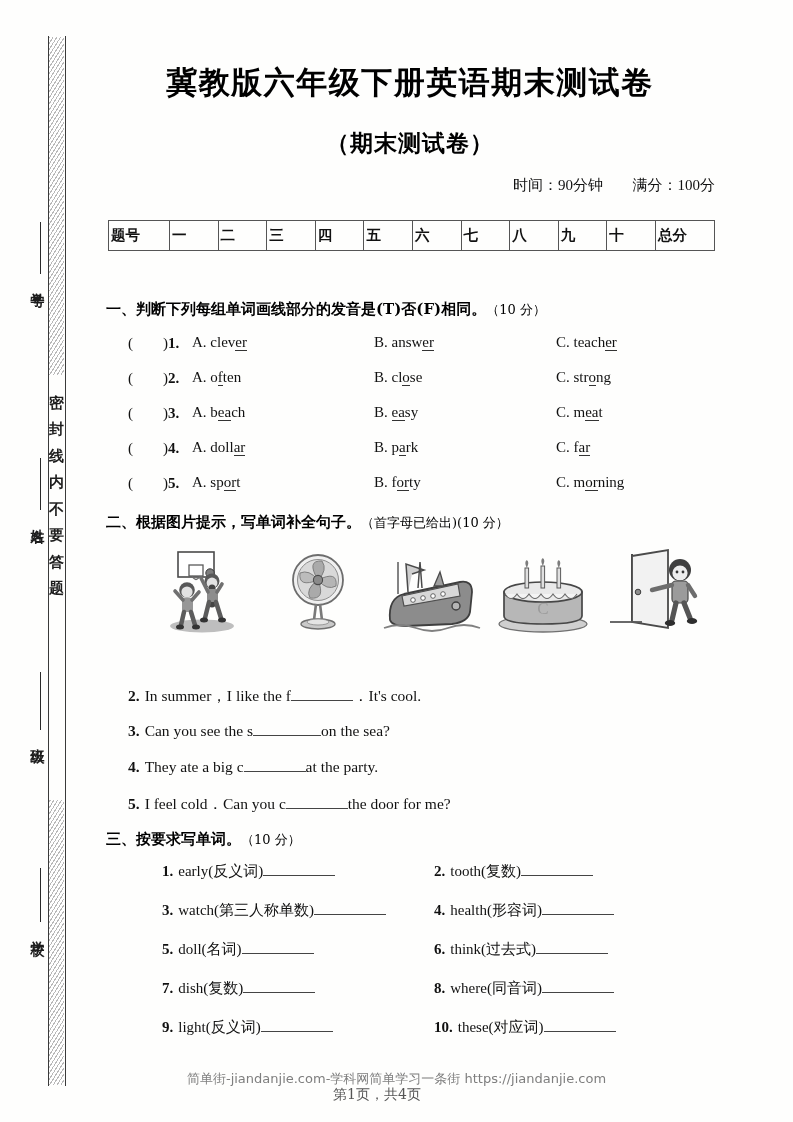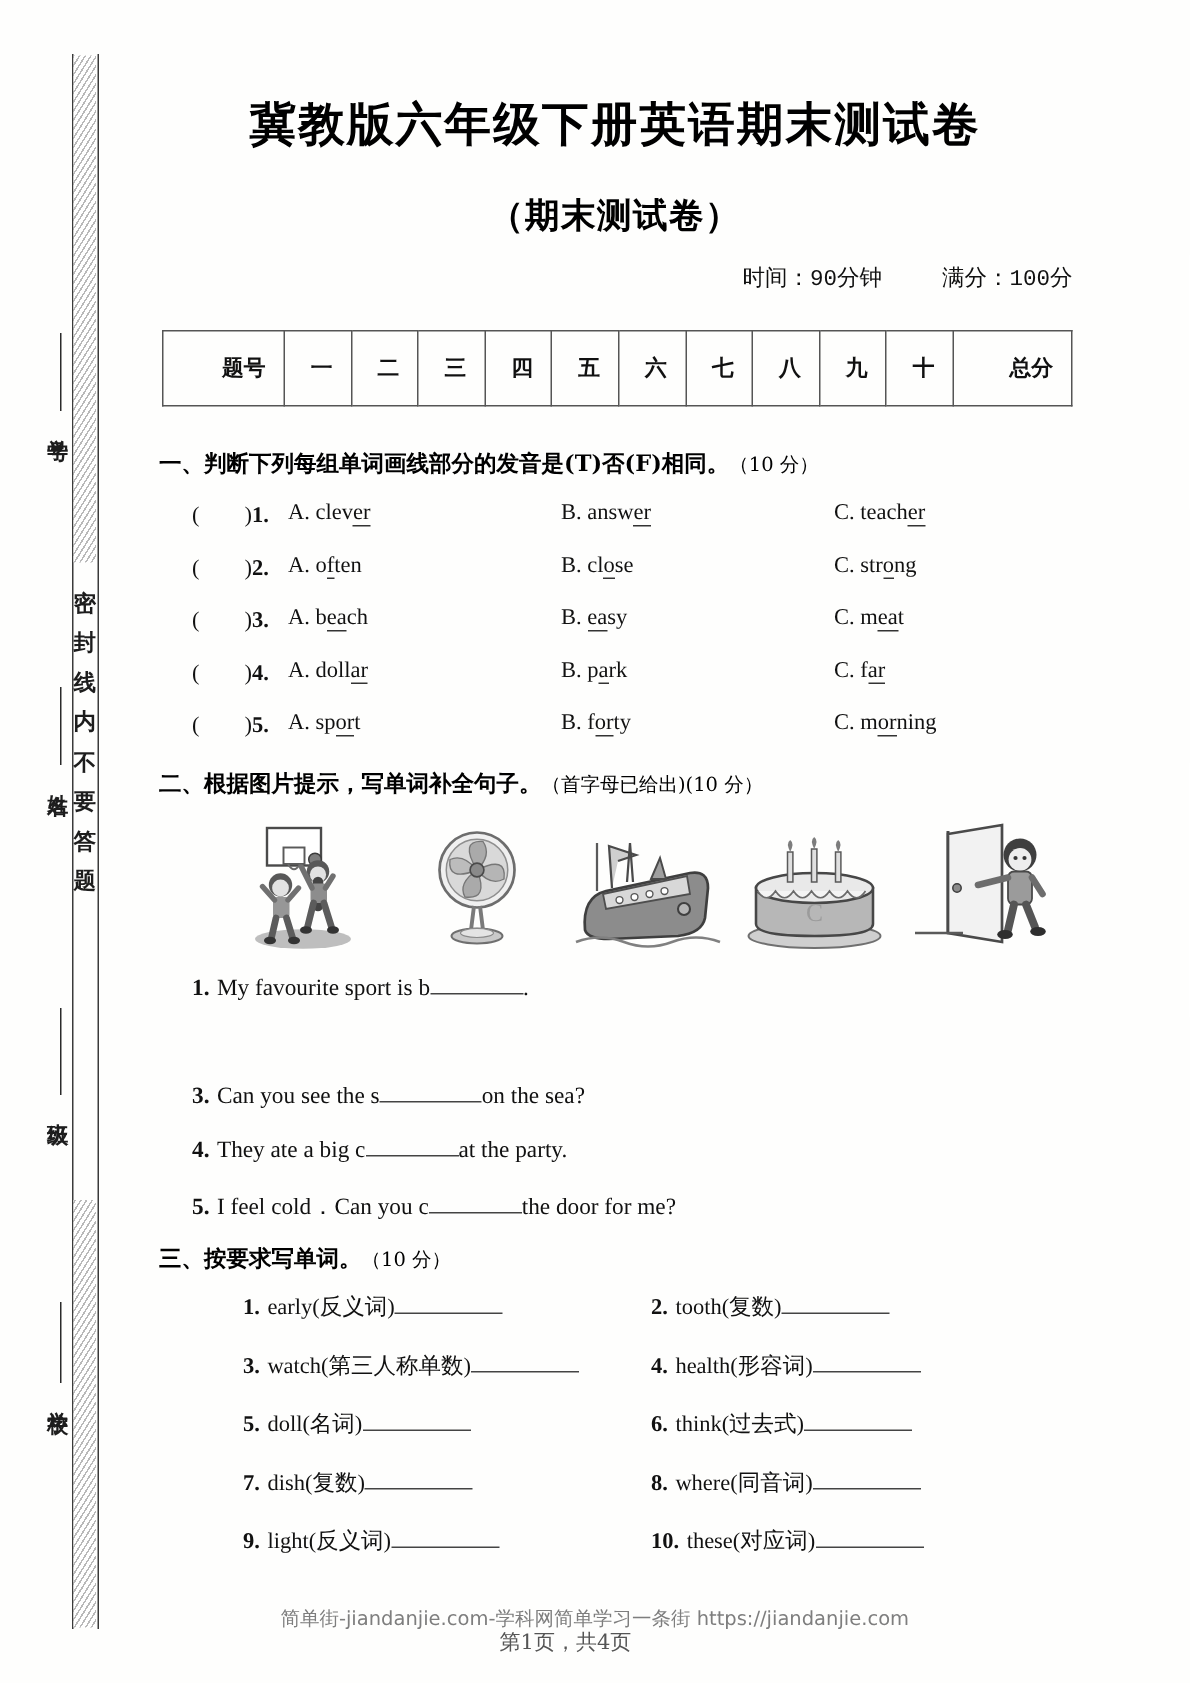--- a/index.html
+++ b/index.html
@@ -100,45 +100,45 @@
     text-align: center;
     font-family: "DejaVu Serif", serif;
     font-weight: 700;
     font-size: 23px;
     letter-spacing: 1px;
     color: #000;
   }
   #exam-meta {
     position: absolute;
     right: 78px; top: 176px;
-    font-family: Liberation Mono, monospace;
+    font-family: Liberation Serif, serif;
     font-size: 15px;
     color: #111;
     white-space: nowrap;
   }
   #exam-meta .m-gap { display:inline-block; width: 22px; }
 
   
   #score-table {
     position: absolute;
     left: 108px; top: 220px;
     width: 607px;
     border-collapse: collapse;
     table-layout: fixed;
   }
   #score-table td {
     border: 1px solid #555;
     height: 25px;
-    text-align: right;
+    text-align: left;
     vertical-align: middle;
     font-family: "DejaVu Serif", serif;
     font-size: 14.5px;
     font-weight: 600;
     color: #111;
-    padding: 12px;
+    padding: 2px;
   }
   #score-table td.lbl { width: 56px; }
   #score-table td.total { width: 54px; }
   #score-table .thick-l { border-left: 1.8px solid #333; }
 
   
   .sec-head {
     position: absolute;
     left: 106px;
     font-family: "DejaVu Serif", serif;
@@ -435,22 +435,22 @@
         <path d="M70 37 L50 42" stroke="#6d6d6d" stroke-width="4.4" stroke-linecap="round"></path>
         <path d="M86 37 L93 48" stroke="#6d6d6d" stroke-width="4.4" stroke-linecap="round"></path>
         <path d="M74 55 L70 72" stroke="#555" stroke-width="5.2" stroke-linecap="round"></path>
         <path d="M82 55 L88 70" stroke="#555" stroke-width="5.2" stroke-linecap="round"></path>
         <ellipse cx="68" cy="75" rx="5.2" ry="3" fill="#2e2e2e"></ellipse>
         <ellipse cx="90" cy="73" rx="5.2" ry="3" fill="#2e2e2e"></ellipse>
       </svg>
     </div>
   </div>
 
-  <div class="q2-row" style="top:650px;">
-    <b>1.</b><span class="gap-sp"></span><span>My favourite sport is b</span><span class="blank-s"></span><span>.</span>
+  <div class="q2-row" style="top:686px;">
+    <b>2.</b><span class="gap-sp"></span><span>In summer，I like the f</span><span class="blank-s"></span><span>．It's cool.</span>
   </div>
   <div class="q2-row" style="top:722px;">
     <b>3.</b><span class="gap-sp"></span><span>Can you see the s</span><span class="blank-m"></span><span>on the sea?</span>
   </div>
   <div class="q2-row" style="top:758px;">
     <b>4.</b><span class="gap-sp"></span><span>They ate a big c</span><span class="blank-s"></span><span>at the party.</span>
   </div>
   <div class="q2-row" style="top:794px;">
     <b>5.</b><span class="gap-sp"></span><span>I feel cold．Can you c</span><span class="blank-s"></span><span>the door for me?</span>
   </div>

